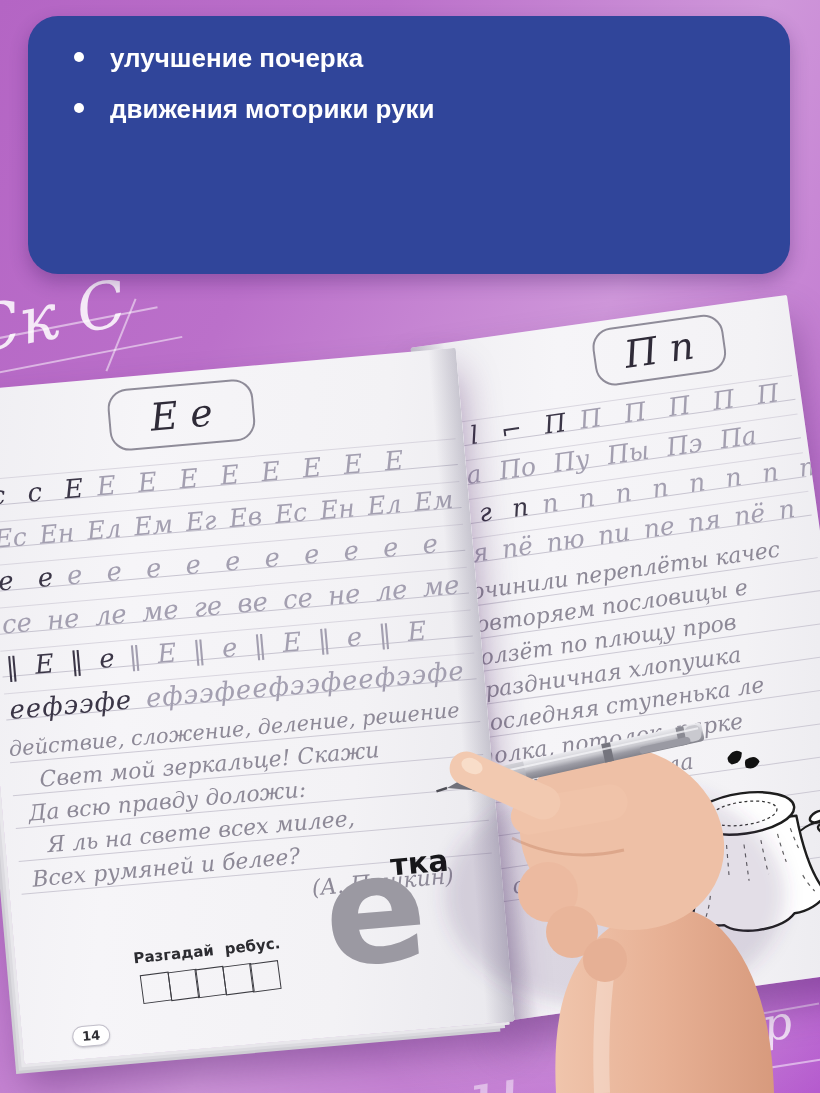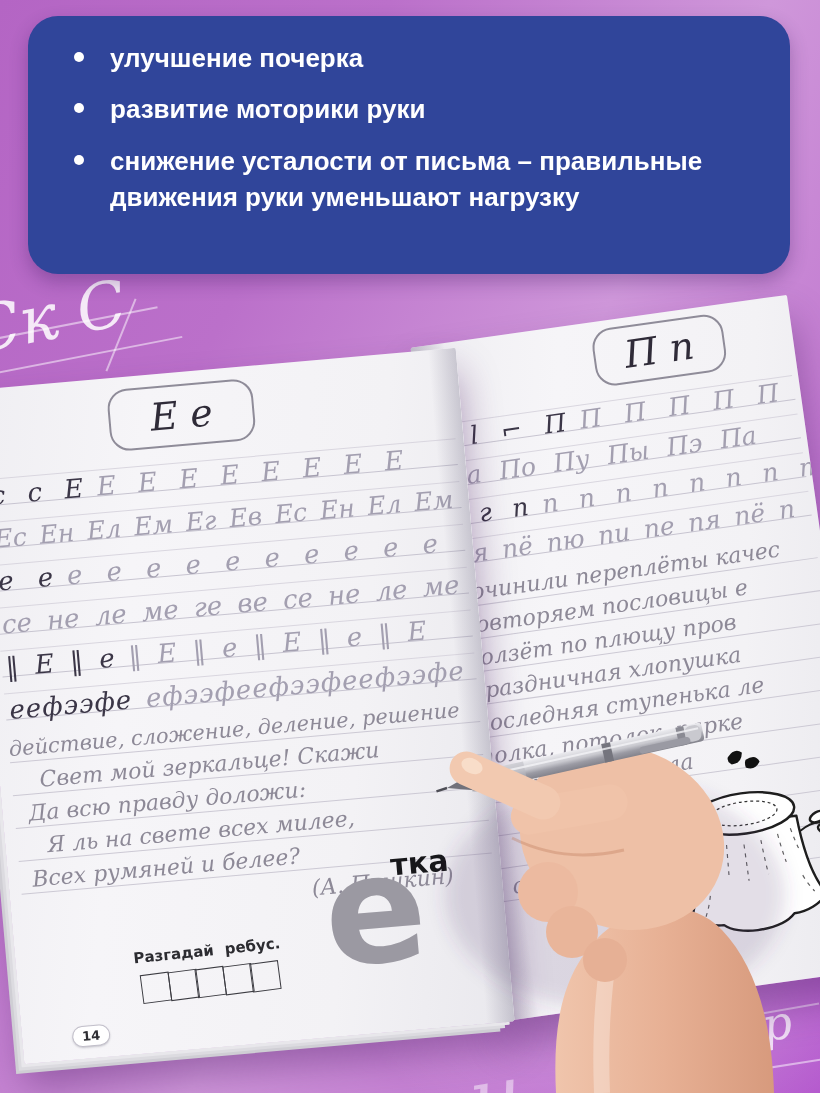--- a/index.html
+++ b/index.html
@@ -25,21 +25,21 @@
   #gl5{left:646px;top:1072px;width:180px;transform:rotate(-9deg);}
   
   .banner{
     position:absolute;left:28px;top:16px;width:762px;height:258px;z-index:10;
     background:#30459a;border-radius:30px;box-shadow:0 8px 18px rgba(50,15,85,.30);
     padding:24px 34px 18px 46px;box-sizing:border-box;
   }
   .banner ul{list-style:none;margin:0;padding:0;}
   .banner li{display:flex;align-items:flex-start;margin-bottom:15px;}
   .banner .dot{flex:0 0 10px;width:10px;height:10px;border-radius:50%;background:#fff;margin:12px 26px 0 0;}
-  .banner .btxt{color:#fff;font-weight:bold;font-size:26px;line-height:1.4;max-width:650px;}
+  .banner .btxt{color:#fff;font-weight:bold;font-size:26px;line-height:1.4;max-width:650px;text-align:center;}
   
   .page{position:absolute;background:linear-gradient(100deg,#efeef2 0%,#f6f5f8 30%,#f3f2f5 70%,#e9e8ed 100%);box-sizing:border-box;overflow:hidden;}
   .page-left{
     left:-6px;top:368px;width:492px;height:676px;z-index:3;transform:rotate(-5deg);
     padding:8px 8px 0 12px;border-radius:2px;
     box-shadow:-4px 4px 0 -1px #e8e7eb,-8px 8px 0 -2px #dcdbe0,-12px 12px 0 -3px #cfced4,0 24px 38px rgba(70,20,95,.40);
   }
   .page-left::after{content:"";position:absolute;top:0;right:0;width:28px;height:100%;
     background:linear-gradient(to left,rgba(110,105,130,.30),rgba(110,105,130,0));}
   .page-right{
@@ -117,28 +117,24 @@
   <div class="banner">
     <ul>
 
         <li class="bullet-item">
           <span class="dot"></span>
           <span class="btxt">улучшение почерка</span>
         </li>
 
         <li class="bullet-item">
           <span class="dot"></span>
-          <span class="btxt">развитие моторики руки</span>
+          <span class="btxt">движения моторики руки</span>
         </li>
 
 
-        <li class="bullet-item">
-          <span class="dot"></span>
-          <span class="btxt">снижение усталости от письма – правильные движения руки уменьшают нагрузку</span>
-        </li>
       </ul>
   </div>
 
   <div class="page page-left">
     <div class="letter-box">
       <span class="hletters">Е е</span>
     </div>
     <div class="rows">
 
         <div class="rule-row">

